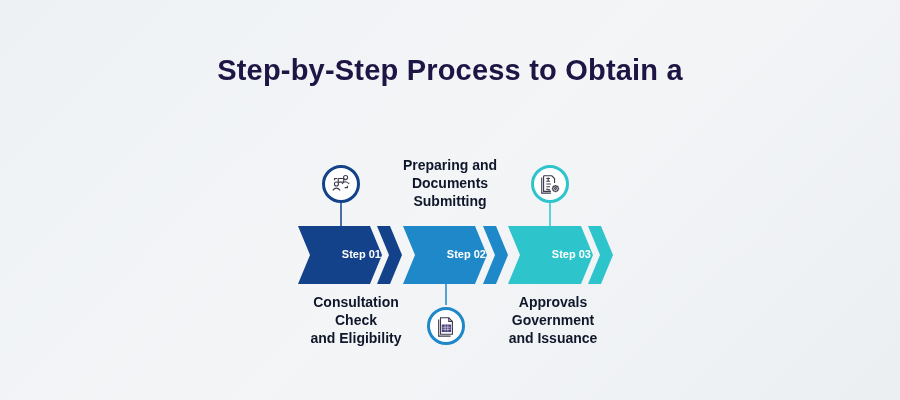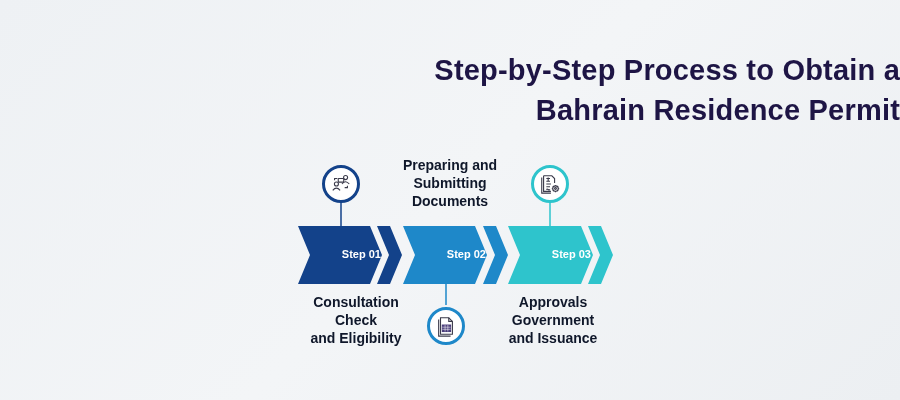--- a/index.html
+++ b/index.html
@@ -4,21 +4,21 @@
 <style>
   html, body { margin: 0; padding: 0; }
   body {
     width: 900px; height: 400px; overflow: hidden;
     background: linear-gradient(135deg, #eef1f4 0%, #f3f5f7 50%, #eceff2 100%);
     font-family: "Liberation Sans", "DejaVu Sans", sans-serif;
     position: relative;
   }
   .title {
     position: absolute; left: 0; top: 50px; width: 900px;
-    text-align: right; color: #1e1545; font-weight: bold;
+    text-align: center; color: #1e1545; font-weight: bold;
     font-size: 29px; line-height: 40px; letter-spacing: 0.2px;
   }
   .title div { white-space: nowrap; }
   .arrows { position: absolute; left: 0; top: 0; width: 900px; height: 400px; }
   .step-label {
     position: absolute; color: #ffffff; font-weight: bold; font-size: 11px;
     width: 80px; text-align: right; top: 248px;
   }
   .caption {
     position: absolute; color: #0f172a; font-weight: bold; font-size: 14px;
@@ -28,21 +28,20 @@
     position: absolute; width: 38px; height: 38px; border-radius: 50%;
     background: #ffffff; box-sizing: border-box;
     display: flex; align-items: center; justify-content: center;
   }
 </style>
 </head>
 <body>
 
 <div class="title">
   <div>Step-by-Step Process to Obtain a</div>
-  <div>Bahrain Residence Permit</div>
 </div>
 
 <svg class="arrows" viewBox="0 0 900 400">
 
   <polygon points="298,226 370,226 382,255 370,284 298,284 310,255" fill="#13428a"></polygon>
   <polygon points="377,226 390,226 402,255 390,284 377,284 389,255" fill="#13428a"></polygon>
 
   <polygon points="403,226 475,226 487,255 475,284 403,284 415,255" fill="#1e88c9"></polygon>
   <polygon points="483,226 496,226 508,255 496,284 483,284 495,255" fill="#1e88c9"></polygon>
 
@@ -94,21 +93,21 @@
 </div>
 
 <div class="caption" style="left:286px; top:293px;">
   <div>Consultation</div>
   <div>Check</div>
   <div>and Eligibility</div>
 </div>
 
 <div class="caption" style="left:380px; top:156px;">
   <div>Preparing and</div>
+  <div>Documents</div>
   <div>Submitting</div>
-  <div>Documents</div>
 </div>
 
 <div class="caption" style="left:483px; top:293px;">
   <div>Approvals</div>
   <div>Government</div>
   <div>and Issuance</div>
 </div>
 
 </body></html>

